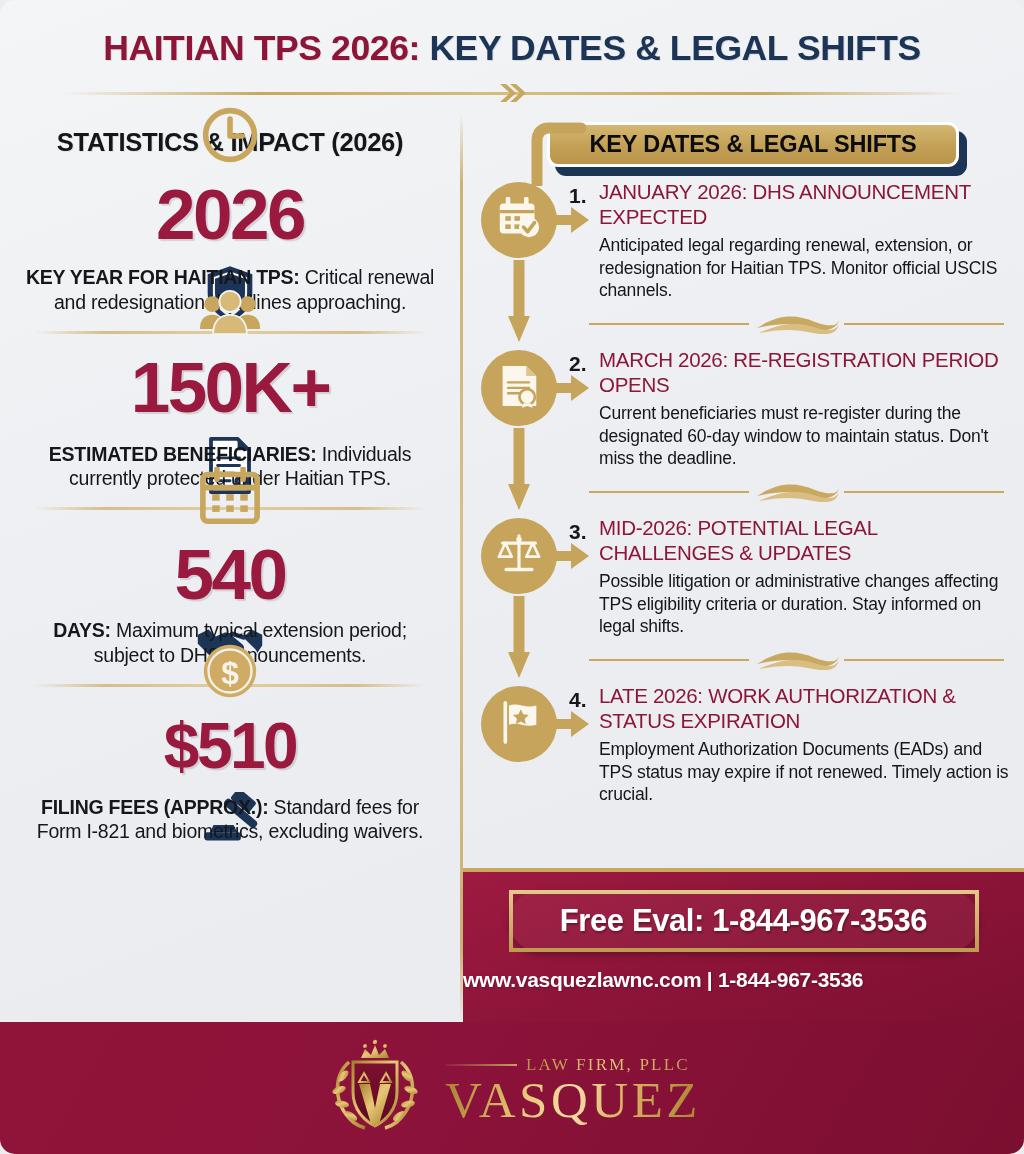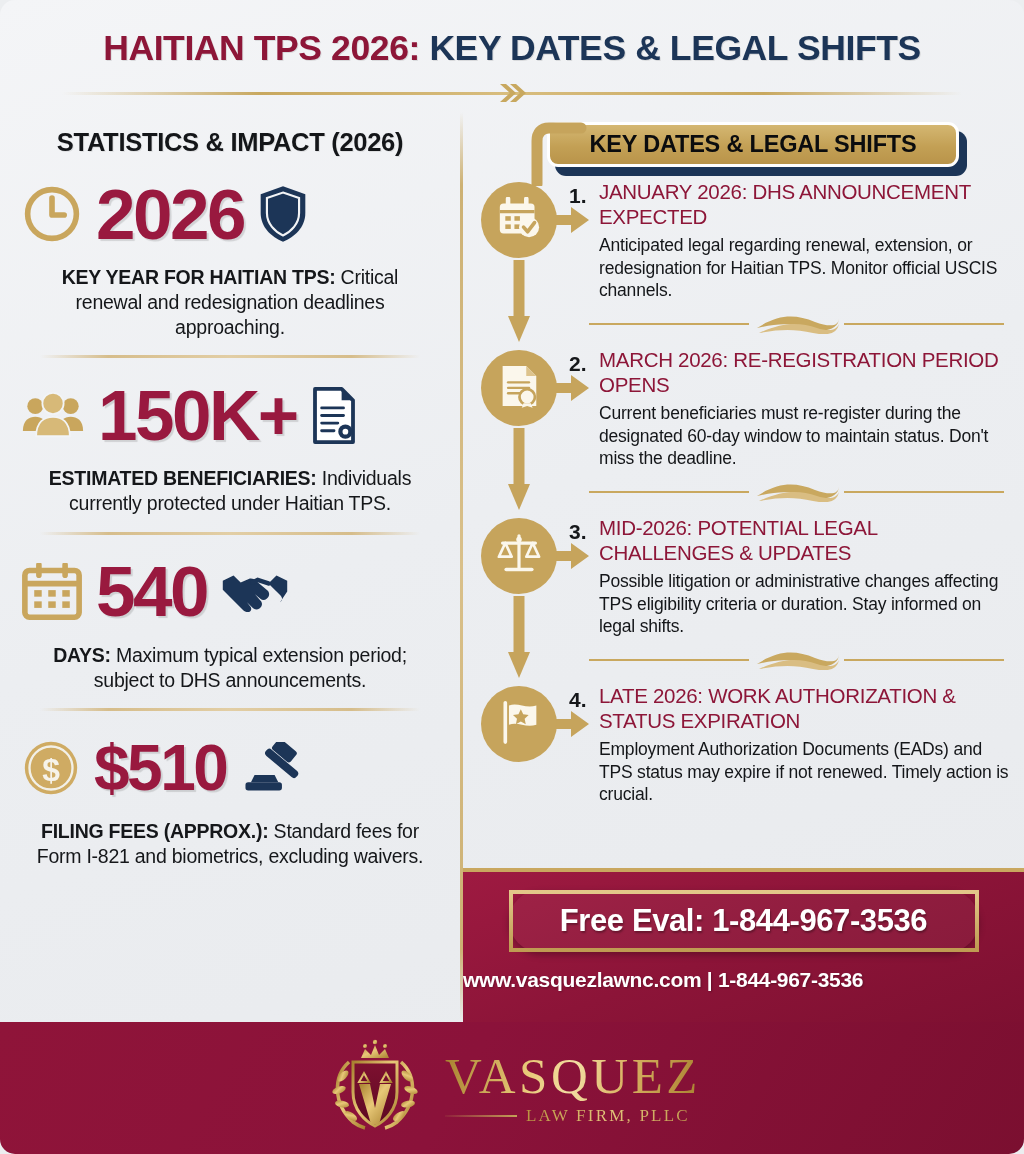--- a/index.html
+++ b/index.html
@@ -63,39 +63,40 @@
     width: 3px; height: 910px;
     background: linear-gradient(180deg,
       rgba(200,168,95,0) 0%, #cdb173 8%, #d9c08a 50%, #cdb173 92%, rgba(200,168,95,0) 100%);
   }
 
   
   #left-col {
     position: absolute;
     left: 0; top: 112px;
     width: 460px; height: 910px;
-    padding: 0 22px;
+    padding: 0 16px;
   }
   #stats-heading {
     margin-top: 16px;
     text-align: center;
     font-size: 25.5px;
     font-weight: 700;
     color: #141619;
     letter-spacing: -0.3px;
     text-shadow: 1px 1px 0 rgba(0,0,0,0.08);
   }
 
   .stat-block { position: relative; margin-top: 14px; }
   .stat-row {
     display: flex;
     align-items: center;
-    justify-content: flex-start;
+    justify-content: center;
     gap: 14px;
     height: 86px;
+    flex-direction: column;
   }
   .stat-icon-l, .stat-icon-r {
     flex: 0 0 auto;
     display: flex;
     align-items: center;
     justify-content: center;
   }
   .stat-value {
     font-size: 71px;
     font-weight: 700;
@@ -608,21 +609,21 @@
           <path d="M52 33 V48"></path>
           <path d="M40 37 H64"></path>
           <path d="M41 37 L36 46 H46 Z"></path>
           <path d="M63 37 L58 46 H68 Z"></path>
         </g>
 
         <path d="M36 48 H47 L52 72 L57 48 H68 L56 88 H48 Z" fill="url(#gold)"></path>
       </svg>
     </div>
     <div id="logo-text">
-      <div id="logo-name">VASQUEZ</div>
       <div id="logo-sub-row">
         <span id="logo-sub-rule"></span>
         <span id="logo-sub">LAW FIRM, PLLC</span>
       </div>
+      <div id="logo-name">VASQUEZ</div>
     </div>
   </div>
 
 </div>
 
 </body></html>

